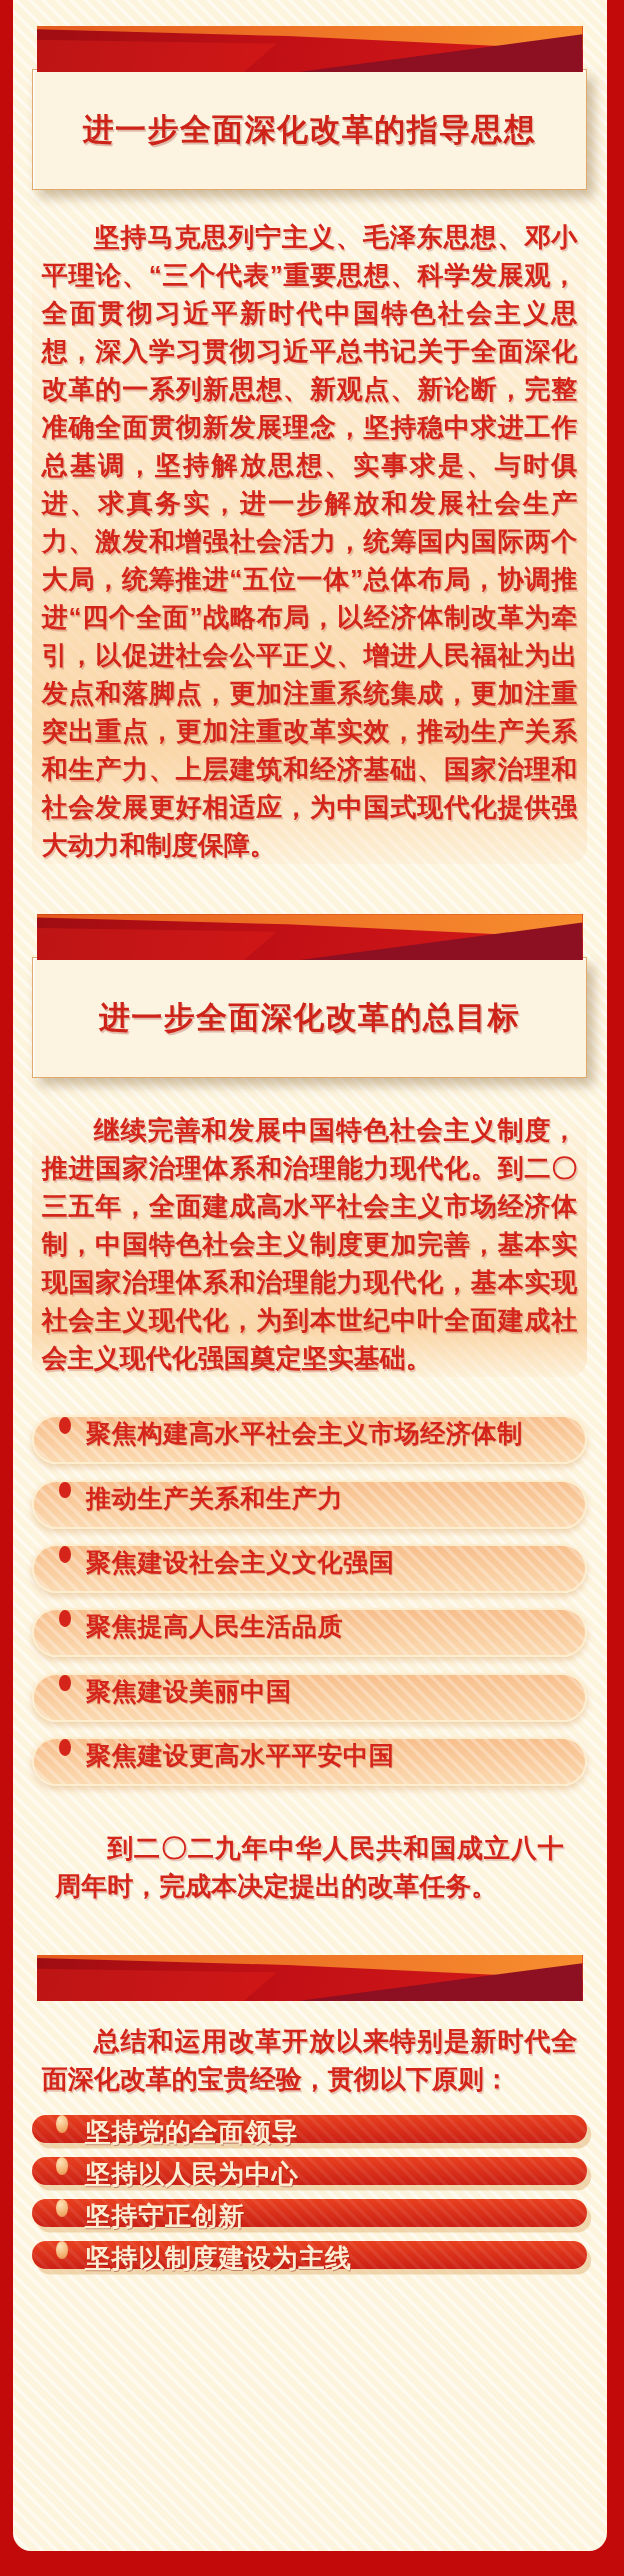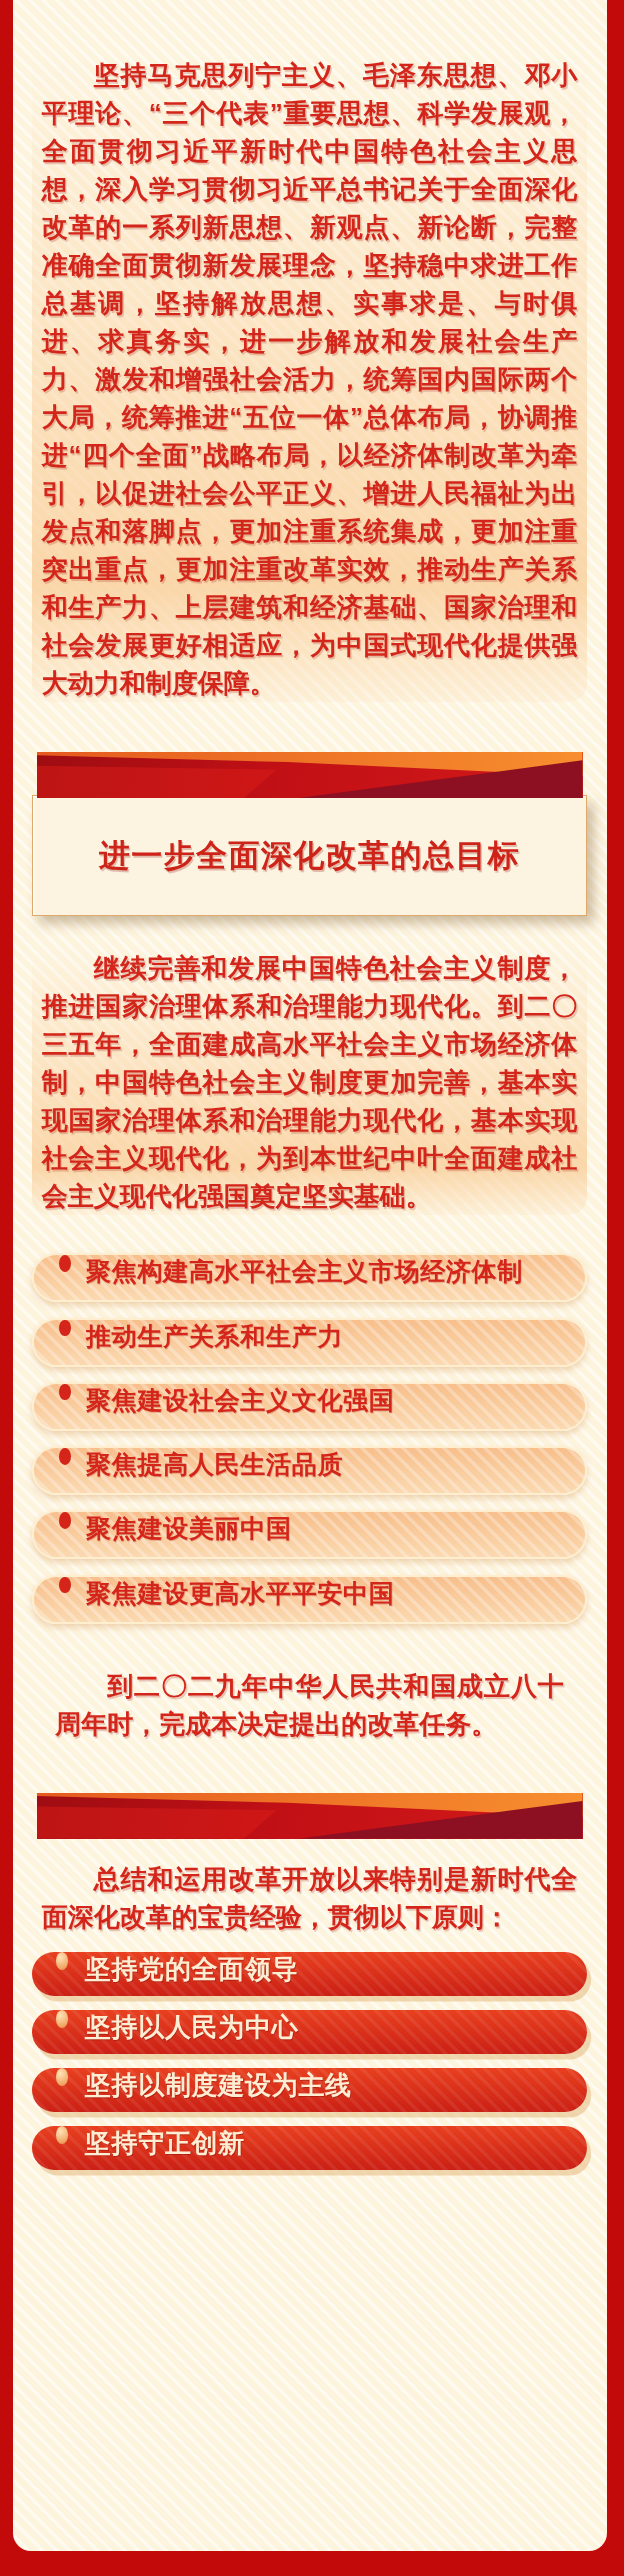--- a/index.html
+++ b/index.html
@@ -54,21 +54,21 @@
     width:555px;margin:0 auto;padding:0 9.7px;
     color:#d4251b;font-size:26px;line-height:38px;
     text-align:justify;text-indent:2em;letter-spacing:0;
     text-shadow:1.4px 2.1px 0.7px rgba(150,20,10,.22);
   }
   .para.panel{
     border-radius:18px;
     background:linear-gradient(180deg, rgba(250,214,166,0) 0%,
       rgba(249,204,150,.75) 82%, rgba(250,214,166,.15) 100%);
   }
-  .p1{margin-top:56px;}
+  .p1{margin-top:28px;}
   .p2{margin-top:33px;}
   .closing{margin-top:43px;width:528px;}
   .p3{margin-top:21px;}
   
   .focus-list{margin-top:38px;}
   .pill{
     width:555px;margin:0 auto 15.3px;display:flex;
   }
   .pill.orange{
     height:49px;border-radius:25px;
@@ -83,41 +83,51 @@
     width:11.8px;height:16.7px;border-radius:50%;
     background:#d5251a;flex:0 0 auto;margin-right:15.3px;
   }
   .pill.orange .pill-text{
     color:#d5251a;font-size:25px;letter-spacing:0.7px;
     text-shadow:0.7px 1.4px 0 rgba(150,20,10,.25);
   }
   
   .principle-list{margin-top:16.7px;}
   .pill.red{
-    height:44px;border-radius:22px;margin-bottom:14px;
+    height:28px;border-radius:22px;margin-bottom:14px;
     background-image:
       repeating-linear-gradient(45deg, rgba(255,255,255,.07) 0 3.5px, rgba(255,255,255,0) 3.5px 9.7px),
       linear-gradient(180deg,#e8401f,#cb2015);
     box-shadow:4.2px 5.6px 0 rgba(230,185,125,.55);
     padding-left:23.6px;
   }
   .pill .dot-orange{
     width:12.5px;height:18px;border-radius:50%;flex:0 0 auto;margin-right:16.7px;
     background:radial-gradient(circle at 35% 30%, #ffe3b8, #f0a866 70%, #dd8a4e);
   }
   .pill.red .pill-text{
     color:#fdeed3;font-size:26px;letter-spacing:0.7px;
     text-shadow:0.7px 1.4px 0 rgba(120,10,5,.4);
   }
 </style>
 </head>
 <body>
 
 <div class="content">
 
+  <div class="sec-header first">
+    <div class="banner">
+      <div class="shape-orange"></div>
+      <div class="shape-maroon"></div>
+      <div class="shape-red"></div>
+    </div>
+    <div class="title-card">
+      <div class="sec-title">进一步全面深化改革的指导思想</div>
+    </div>
+  </div>
   <p class="para panel p1">坚持马克思列宁主义、毛泽东思想、邓小平理论、“三个代表”重要思想、科学发展观，全面贯彻习近平新时代中国特色社会主义思想，深入学习贯彻习近平总书记关于全面深化改革的一系列新思想、新观点、新论断，完整准确全面贯彻新发展理念，坚持稳中求进工作总基调，坚持解放思想、实事求是、与时俱进、求真务实，进一步解放和发展社会生产力、激发和增强社会活力，统筹国内国际两个大局，统筹推进“五位一体”总体布局，协调推进“四个全面”战略布局，以经济体制改革为牵引，以促进社会公平正义、增进人民福祉为出发点和落脚点，更加注重系统集成，更加注重突出重点，更加注重改革实效，推动生产关系和生产力、上层建筑和经济基础、国家治理和社会发展更好相适应，为中国式现代化提供强大动力和制度保障。</p>
 
   <div class="sec-header">
     <div class="banner">
       <div class="shape-orange"></div>
       <div class="shape-maroon"></div>
       <div class="shape-red"></div>
     </div>
     <div class="title-card">
       <div class="sec-title">进一步全面深化改革的总目标</div>
@@ -167,23 +177,23 @@
     <div class="pill red">
       <span class="dot-orange"></span>
       <span class="pill-text">坚持党的全面领导</span>
     </div>
     <div class="pill red">
       <span class="dot-orange"></span>
       <span class="pill-text">坚持以人民为中心</span>
     </div>
     <div class="pill red">
       <span class="dot-orange"></span>
-      <span class="pill-text">坚持以制度建设为主线</span>
+      <span class="pill-text">坚持守正创新</span>
     </div>
     <div class="pill red">
       <span class="dot-orange"></span>
-      <span class="pill-text">坚持守正创新</span>
+      <span class="pill-text">坚持以制度建设为主线</span>
     </div>
 
   </div>
 
 </div>
 
 
 </body></html>

